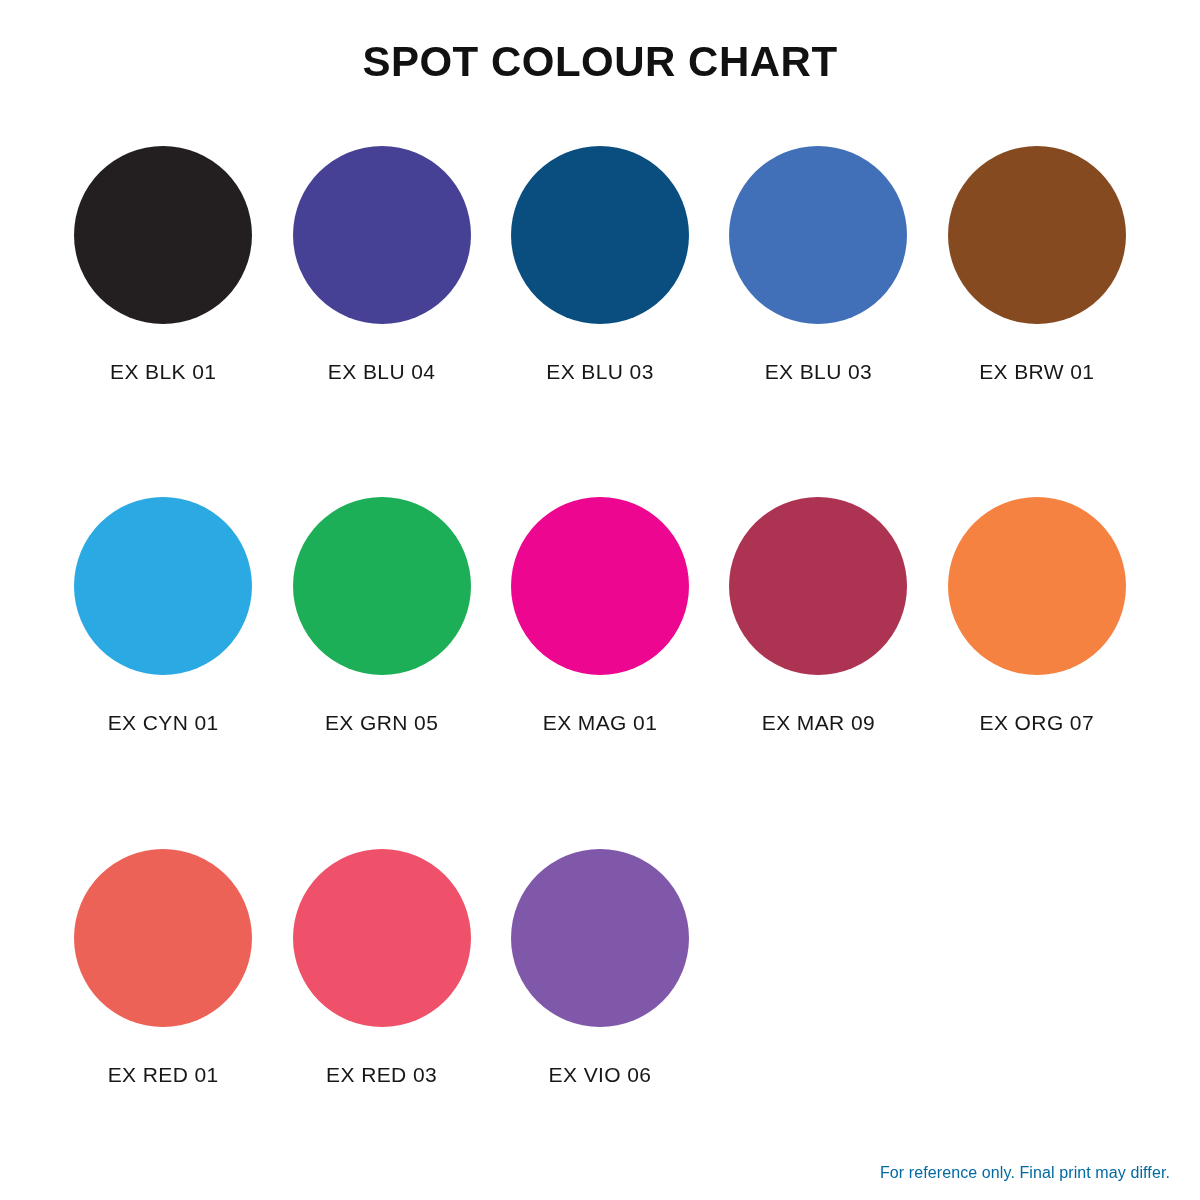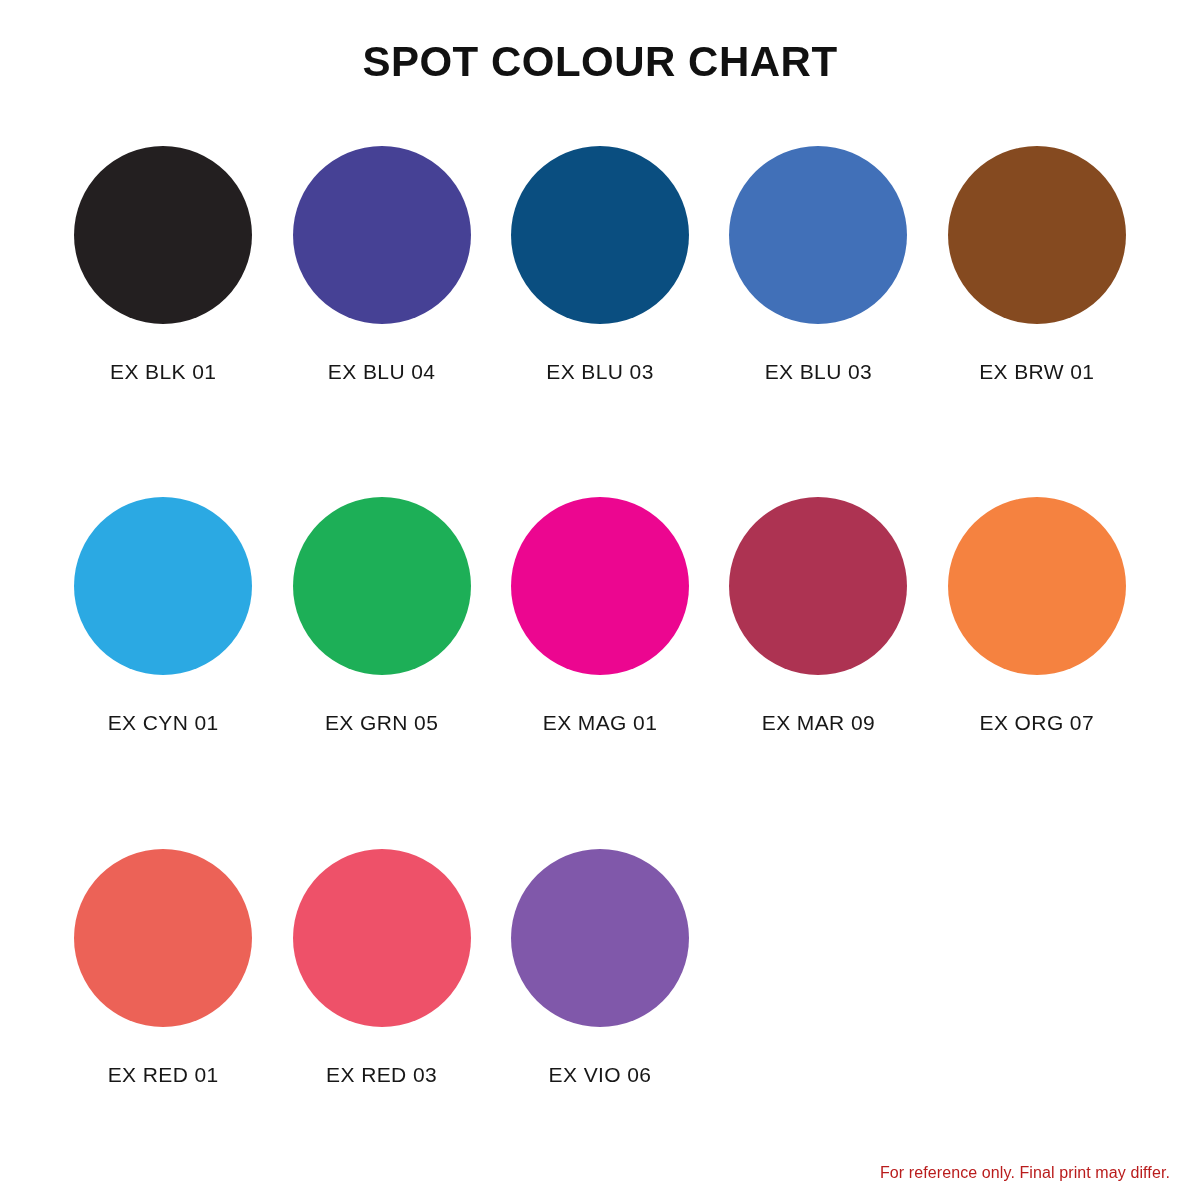--- a/index.html
+++ b/index.html
@@ -83,21 +83,21 @@
     white-space: nowrap;
     text-align: left;
   }
 
   
   .footer-note {
     position: absolute;
     right: 30px;
     bottom: 18px;
     font-size: 16px;
-    color: #b91c1c;
+    color: #0369a1;
     letter-spacing: 0.1px;
   }
 </style>
 </head>
 <body>
 
 <div class="page">
 
   <div class="header">
     <div class="chart-title">SPOT COLOUR CHART</div>

